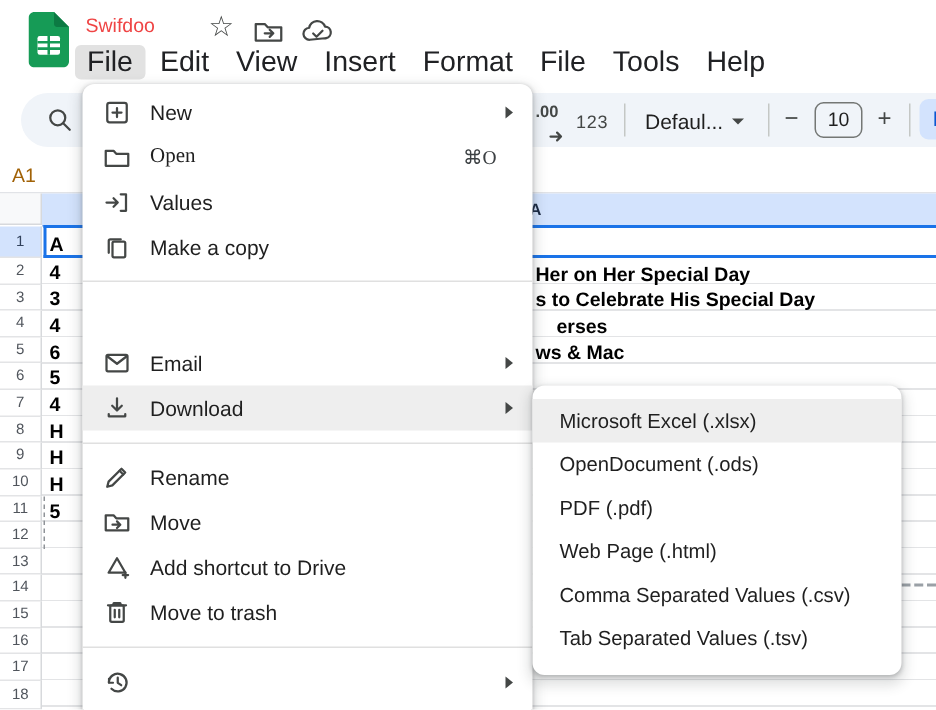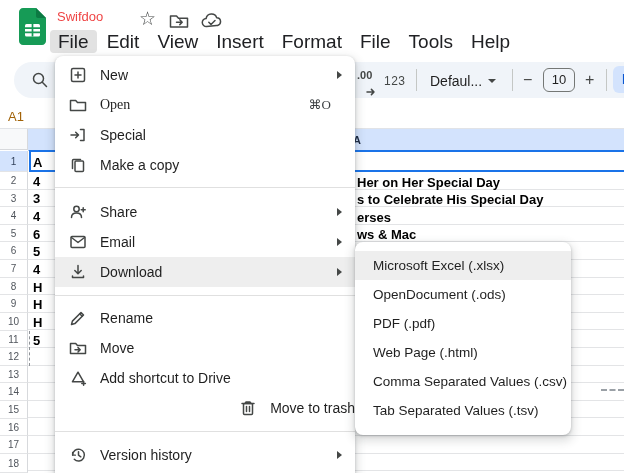--- a/index.html
+++ b/index.html
@@ -163,21 +163,21 @@
   <div class="abs cellfrag" style="left:33px;top:226px;">6</div>
   <div class="abs cellfrag" style="left:33px;top:243px;">5</div>
   <div class="abs cellfrag" style="left:33px;top:261px;">4</div>
   <div class="abs cellfrag" style="left:33px;top:279px;">H</div>
   <div class="abs cellfrag" style="left:33px;top:296px;">H</div>
   <div class="abs cellfrag" style="left:33px;top:314px;">H</div>
   <div class="abs cellfrag" style="left:33px;top:332px;">5</div>
 
   <div class="abs cellfrag" style="left:357px;top:174px;">Her on Her Special Day</div>
   <div class="abs cellfrag" style="left:357px;top:191px;">s to Celebrate His Special Day</div>
-  <div class="abs cellfrag" style="left:357px;top:209px;">erses</div>
+  <div class="abs cellfrag" style="left:371px;top:209px;">erses</div>
   <div class="abs cellfrag" style="left:357px;top:226px;">ws &amp; Mac</div>
 
   <div class="abs dashed-v" style="left:29px;top:331px;height:35px;"></div>
   <div class="abs dashed-h" style="left:601px;top:389px;width:23px;"></div>
 
   <div class="abs menu-panel" style="left:55px;top:56px;width:300px;height:430px;z-index:20;">
 
     <div class="fm-item" style="top:4px;">
       <span class="fm-icon">
         <svg class="ic" width="18" height="18" viewBox="0 0 18 18">
@@ -199,46 +199,35 @@
       <span class="fm-short">⌘O</span>
     </div>
 
     <div class="fm-item" style="top:64px;">
       <span class="fm-icon">
         <svg class="ic" width="18" height="18" viewBox="0 0 18 18">
             <path d="M11.5,3.5 h3.5 v11 h-3.5"></path>
             <path d="M2,9 h7.5 m-2.8,-2.8 l2.8,2.8 -2.8,2.8"></path>
           </svg>
       </span>
-      <span class="fm-label">Special</span>
+      <span class="fm-label">Values</span>
     </div>
 
     <div class="fm-item" style="top:94px;">
       <span class="fm-icon">
         <svg class="ic" width="18" height="18" viewBox="0 0 18 18">
             <rect x="6" y="5" width="8.5" height="10.5" rx="1"></rect>
             <path d="M3.5,12.5 v-8 a1,1 0 0 1 1,-1 h7"></path>
           </svg>
       </span>
       <span class="fm-label">Make a copy</span>
     </div>
 
     <div class="fm-divider" style="top:131px;"></div>
 
-    <div class="fm-item" style="top:141px;">
-      <span class="fm-icon">
-        <svg class="ic" width="18" height="18" viewBox="0 0 18 18">
-            <circle cx="7.5" cy="6" r="2.7"></circle>
-            <path d="M2.5,14.5 c0,-2.8 2.2,-4.5 5,-4.5 s5,1.7 5,4.5"></path>
-            <path d="M14.2,4.8 v4 M12.2,6.8 h4"></path>
-          </svg>
-      </span>
-      <span class="fm-label">Share</span>
-      <span class="fm-arrow"></span>
-    </div>
 
     <div class="fm-item hl" style="top:201px;">
       <span class="fm-icon">
         <svg class="ic" width="18" height="18" viewBox="0 0 18 18">
             <path d="M9,2.5 v8 M5.8,7.5 L9,10.7 12.2,7.5"></path>
             <path d="M3.5,14.5 h11 M3.5,14.5 v-1.5 M14.5,14.5 v-1.5"></path>
           </svg>
       </span>
       <span class="fm-label">Download</span>
       <span class="fm-arrow"></span>
@@ -280,47 +269,46 @@
     <div class="fm-item" style="top:307px;">
       <span class="fm-icon">
         <svg class="ic" width="18" height="18" viewBox="0 0 18 18">
             <path d="M9,3.2 L14.6,12.8 H3.4 Z"></path>
             <path d="M14.6,12.6 v3.6 M12.8,14.4 h3.6"></path>
           </svg>
       </span>
       <span class="fm-label">Add shortcut to Drive</span>
     </div>
 
-    <div class="fm-item" style="top:337px;justify-content:flex-end;">
+    <div class="fm-item" style="top:337px;">
       <span class="fm-icon">
         <svg class="ic" width="18" height="18" viewBox="0 0 18 18">
             <path d="M3,4.5 h12 M6.3,4.5 l.6,-1.5 h4.2 l.6,1.5"></path>
             <rect x="4.5" y="4.5" width="9" height="11" rx="1"></rect>
             <path d="M7.5,7.5 v5 M10.5,7.5 v5"></path>
           </svg>
       </span>
       <span class="fm-label">Move to trash</span>
     </div>
 
     <div class="fm-divider" style="top:375px;"></div>
 
     <div class="fm-item" style="top:384px;">
       <span class="fm-icon">
         <svg class="ic" width="18" height="18" viewBox="0 0 18 18">
             <path d="M3.6,9 a5.9,5.9 0 1 1 1.7,4.2"></path>
             <path d="M9.5,5.8 v3.4 l2.3,1.6"></path>
             <path d="M3.6,6.4 v2.8 h2.8" stroke-width="1.3"></path>
           </svg>
       </span>
-      <span class="fm-label">Version history</span>
       <span class="fm-arrow"></span>
     </div>
   </div>
 
-  <div class="abs sub-panel" style="left:355px;top:242px;width:216px;height:193px;z-index:21;">
+  <div class="abs sub-panel" style="left:355px;top:257px;width:246px;height:193px;z-index:21;">
     <div class="sm-item hl" style="top:9px;">
       <span class="sm-label">Microsoft Excel (.xlsx)</span>
     </div>
     <div class="sm-item" style="top:38px;">
       <span class="sm-label">OpenDocument (.ods)</span>
     </div>
     <div class="sm-item" style="top:67px;">
       <span class="sm-label">PDF (.pdf)</span>
     </div>
     <div class="sm-item" style="top:96px;">

